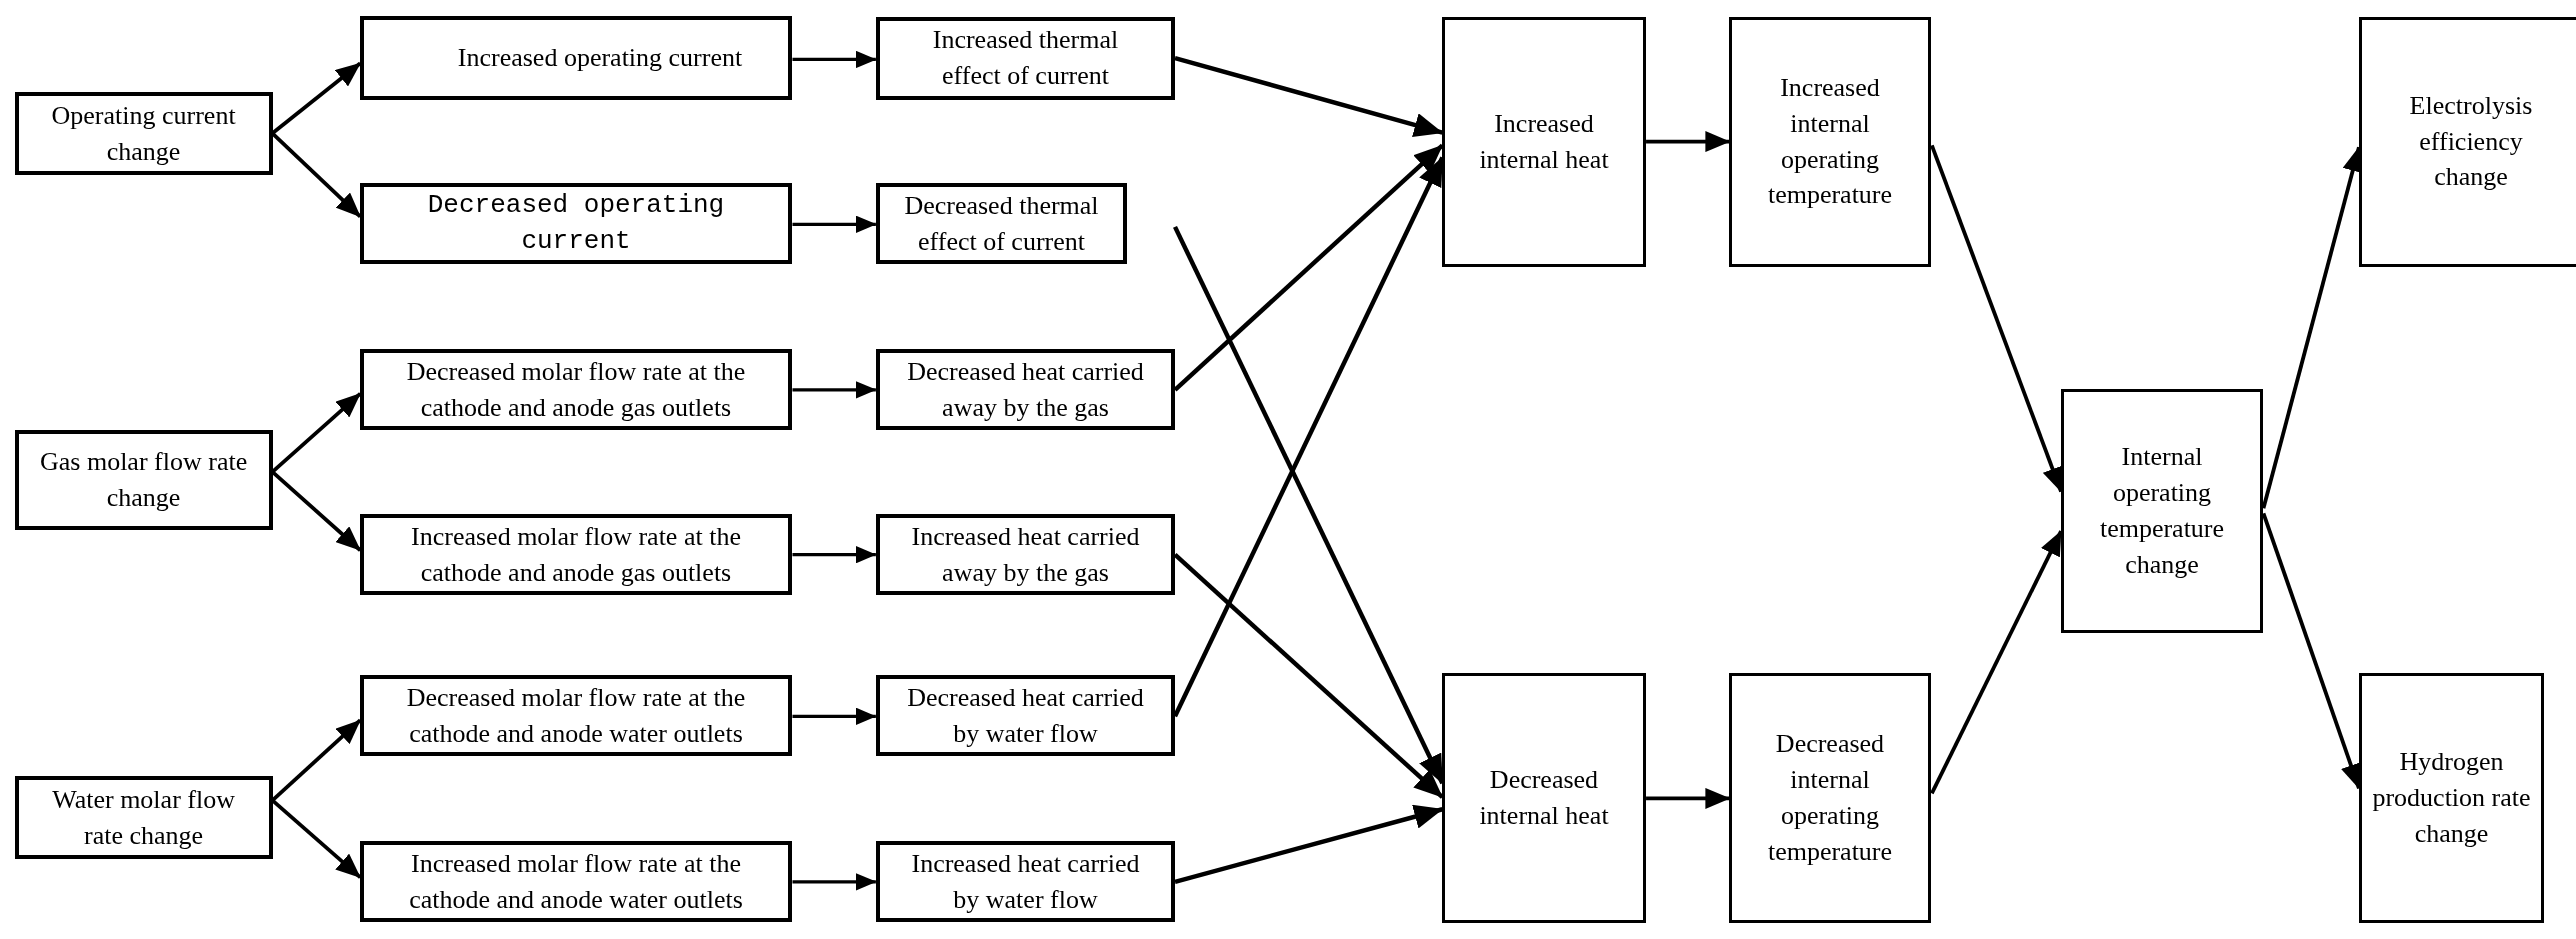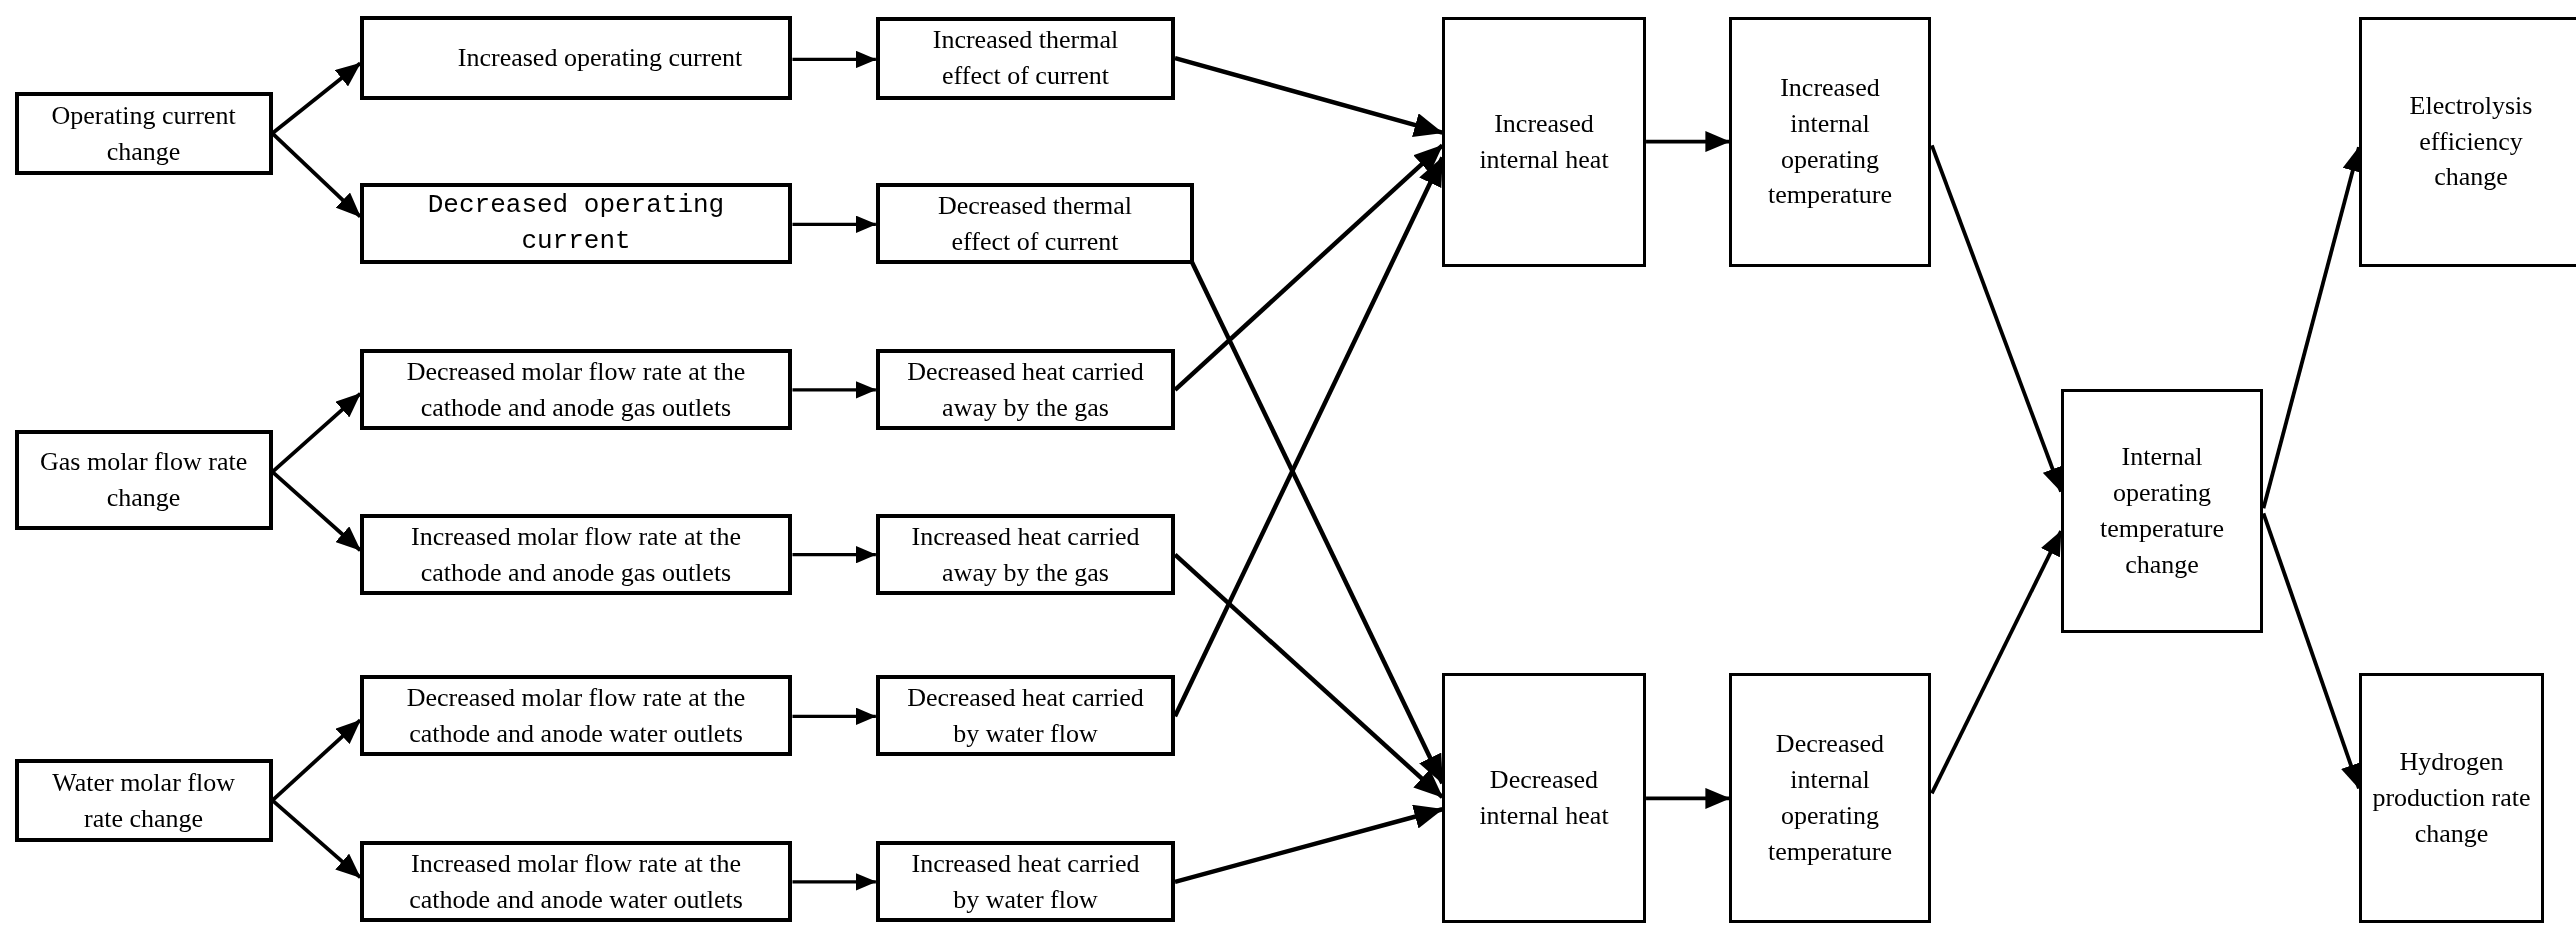--- a/index.html
+++ b/index.html
@@ -39,29 +39,29 @@
   .lbl {
     display: block;
     white-space: pre-line;
     font-size: 26px;
     line-height: 1.38;
     padding: 0 2.5px;
   }
   
   .nL1 { left: 14.6px;   top: 92px;  width: 258px; height: 83px; justify-content: center; }
   .nL2 { left: 14.6px;   top: 430px;  width: 258px; height: 100px; }
-  .nL3 { left: 14.6px;   top: 759px; width: 258px; height: 83px; }
+  .nL3 { left: 14.6px;   top: 776px; width: 258px; height: 83px; }
   .nM1 { left: 360px;  top: 16px;   width: 432px; height: 84px; padding-left: 48px; }
   .nM2 { left: 360px;  top: 183px;  width: 432px; height: 81px; font-family: Liberation Mono, monospace; }
   .nM3 { left: 360px;  top: 349px;  width: 432px; height: 81px; }
   .nM4 { left: 360px;  top: 514px;  width: 432px; height: 81px; }
   .nM5 { left: 360px;  top: 675px; width: 432px; height: 81px; }
   .nM6 { left: 360px;  top: 841px; width: 432px; height: 81px; }
   .nT1 { left: 876px; top: 16.5px;   width: 299px; height: 83px; font-family: Liberation Serif, serif; }
-  .nT2 { left: 876px; top: 183px;  width: 318px; height: 81px; }
+  .nT2 { left: 876px; top: 183px;  width: 251px; height: 81px; }
   .nT3 { left: 876px; top: 349px;  width: 299px; height: 81px; }
   .nT4 { left: 876px; top: 514px;  width: 299px; height: 81px; }
   .nT5 { left: 876px; top: 675px; width: 299px; height: 81px; }
   .nT6 { left: 876px; top: 841px; width: 299px; height: 81px; }
   .nH1 { left: 1442px; top: 16.5px;   width: 204px; height: 250px; }
   .nH2 { left: 1442px; top: 673px; width: 204px; height: 250px; }
   .nO1 { left: 1729px; top: 16.5px;   width: 202px; height: 250px; }
   .nO2 { left: 1729px; top: 673px; width: 202px; height: 250px; }
   .nC  { left: 2061px; top: 389px;  width: 202px; height: 244px; }
   .nR1 { left: 2359px; top: 16.5px;   width: 224px; height: 250px; }

